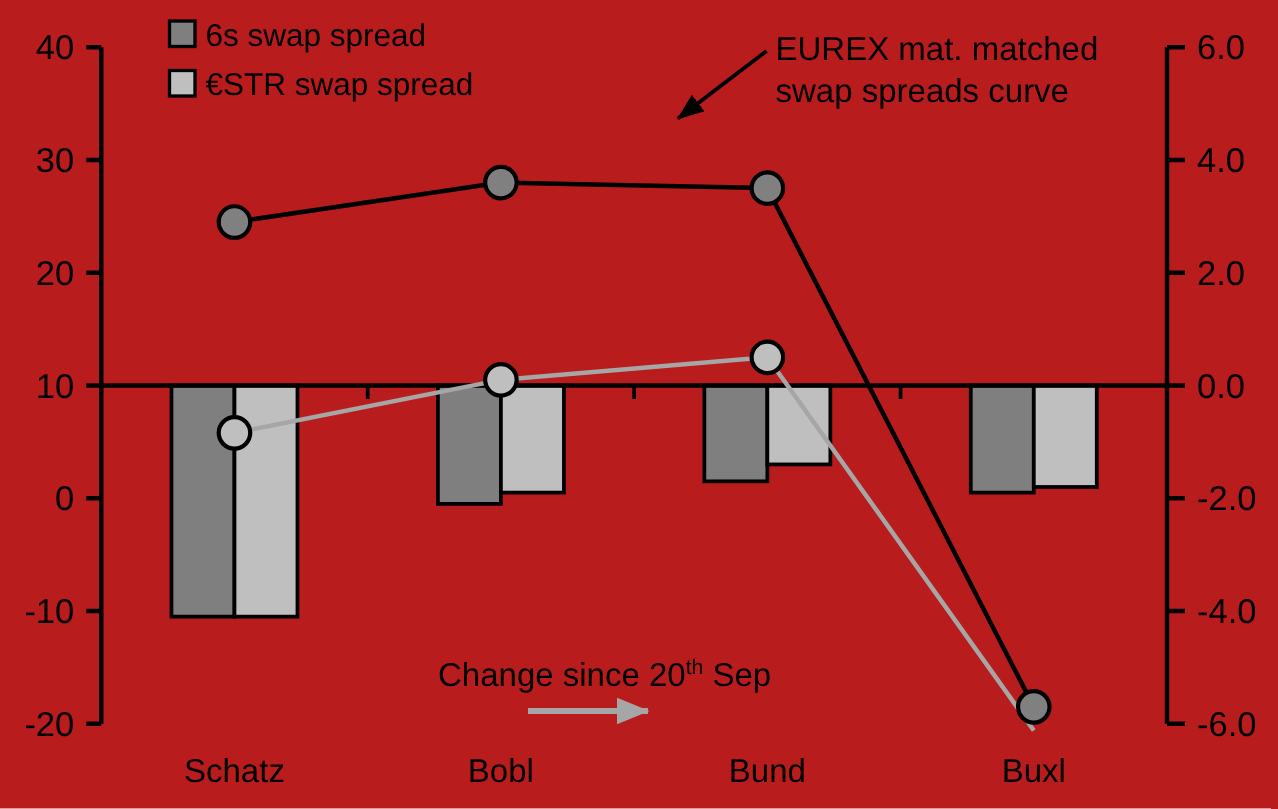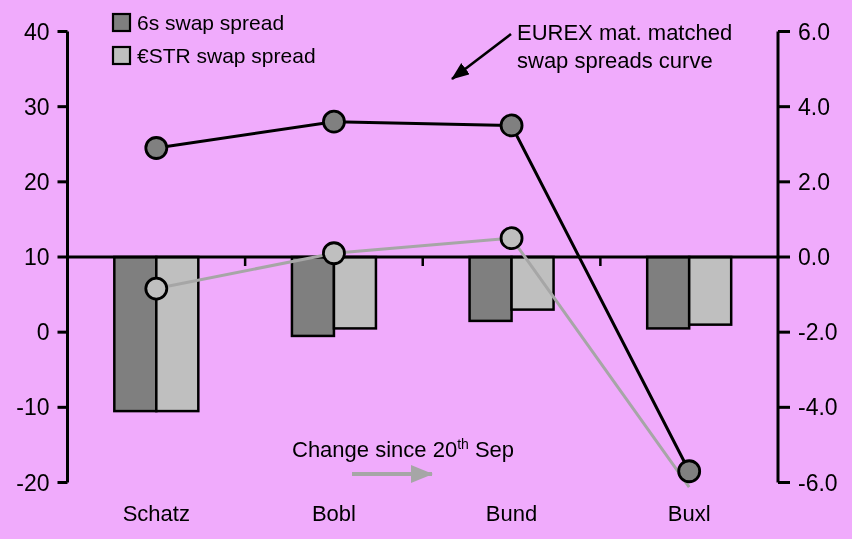--- a/index.html
+++ b/index.html
@@ -1,20 +1,20 @@
 <!DOCTYPE html>
 <html><head>
 <meta charset="utf-8">
 <style>
   html, body { margin: 0; padding: 0; background: #ffffff; }
   .chart-canvas {
     position: relative;
     width: 852px;
     height: 539px;
-    background: #f0abfc;
+    background: #b91c1c;
     font-family: "Liberation Sans", sans-serif;
     overflow: hidden;
   }
   svg text {
     font-family: "Liberation Sans", sans-serif;
     fill: #000000;
   }
 </style>
 </head>
 <body>

